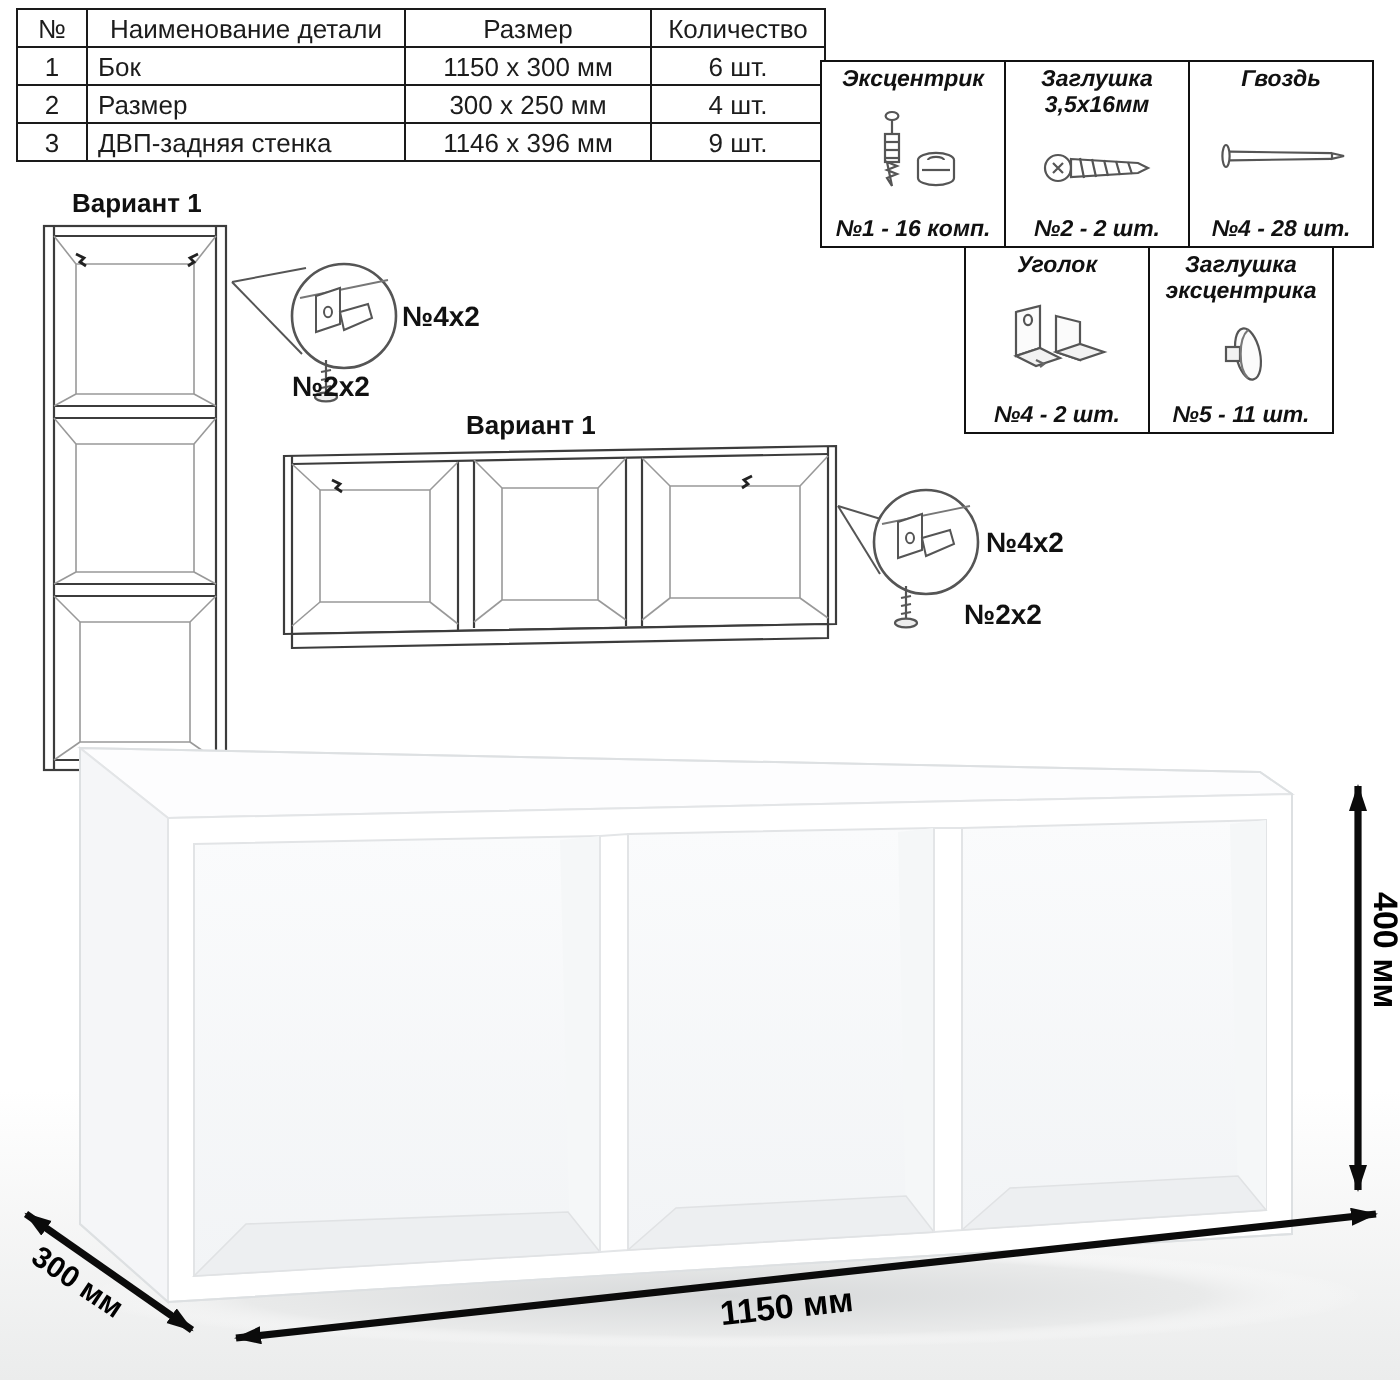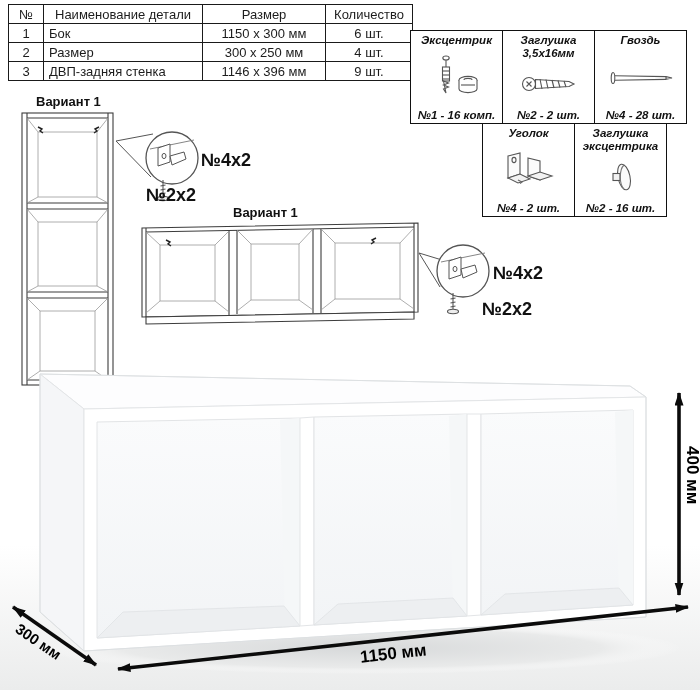--- a/index.html
+++ b/index.html
@@ -30,21 +30,21 @@
     box-sizing:border-box;display:flex;flex-direction:column;align-items:center;
     padding:3px 2px 2px 2px;margin-left:-1px;
   }
   .hwcell:first-child{margin-left:0;}
   .hwtitle,.hwspec{font-weight:bold;font-size:11.5px;line-height:1.12;text-align:center;}
   .hwicon{flex:1;display:flex;align-items:center;justify-content:center;}
   .hwcount{font-weight:bold;font-size:11.5px;white-space:nowrap;}
   
   .lbl{position:absolute;font-weight:bold;white-space:nowrap;}
   .variant-title{font-size:13px;}
-  .callout-lbl{font-size:18px;padding-left:20px;}
+  .callout-lbl{font-size:14px;padding-left:20px;}
   .dim{font-size:17px;color:#000;}
   .dim-width{left:360px;top:644px;transform:rotate(-6.3deg);}
   .dim-depth{left:22px;top:620px;font-size:15px;transform:rotate(34deg);transform-origin:left top;}
   .dim-height{left:682px;top:446px;writing-mode:vertical-rl;}
   .v1-title{left:36px;top:94px;text-align:center;}
   .v2-title{left:233px;top:205px;}
   .v1-l4{left:181px;top:150px;}
   .v1-l2{left:126px;top:185px;}
   .v2-l4{left:473px;top:263px;}
   .v2-l2{left:462px;top:299px;}
@@ -338,21 +338,21 @@
       </div>
       <div class="hwcell">
         <div class="hwtitle">Заглушка эксцентрика</div>
         <div class="hwicon">
           <svg width="34" height="36" viewBox="0 0 34 36" fill="none" stroke="#555" stroke-width="1.1">
             <ellipse cx="20" cy="18" rx="6" ry="13" fill="#fbfbfb" transform="rotate(-12 20 18)"></ellipse>
             <rect x="9" y="14.5" width="7" height="7" fill="#f2f2f2"></rect>
             <path d="M20,6 a6,13 0 0 0 0,24" stroke="#777"></path>
           </svg>
         </div>
-        <div class="hwcount">№2 - 16 шт.</div>
+        <div class="hwcount">№5 - 11 шт.</div>
       </div>
     </div>
   </div>
 
   <div class="lbl variant-title v1-title">Вариант 1</div>
   <div class="lbl variant-title v2-title">Вариант 1</div>
 
   <div class="lbl callout-lbl v1-l4">№4х2</div>
   <div class="lbl callout-lbl v1-l2">№2х2</div>
   <div class="lbl callout-lbl v2-l4">№4х2</div>

